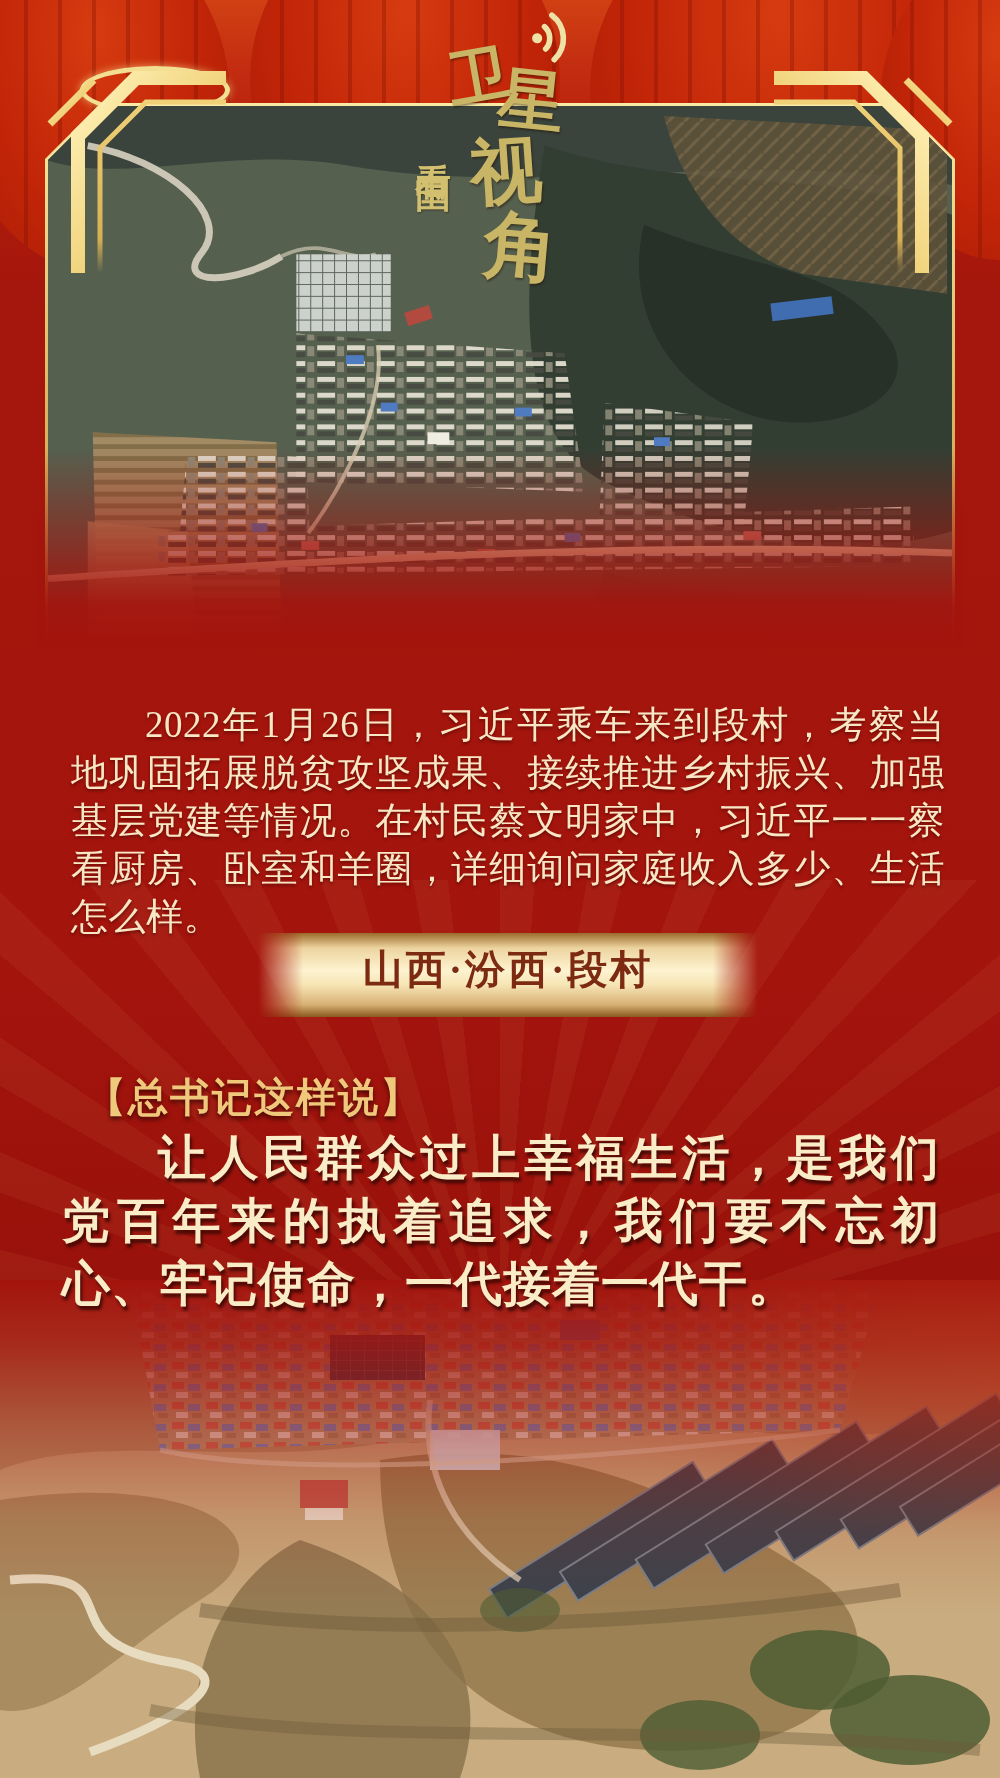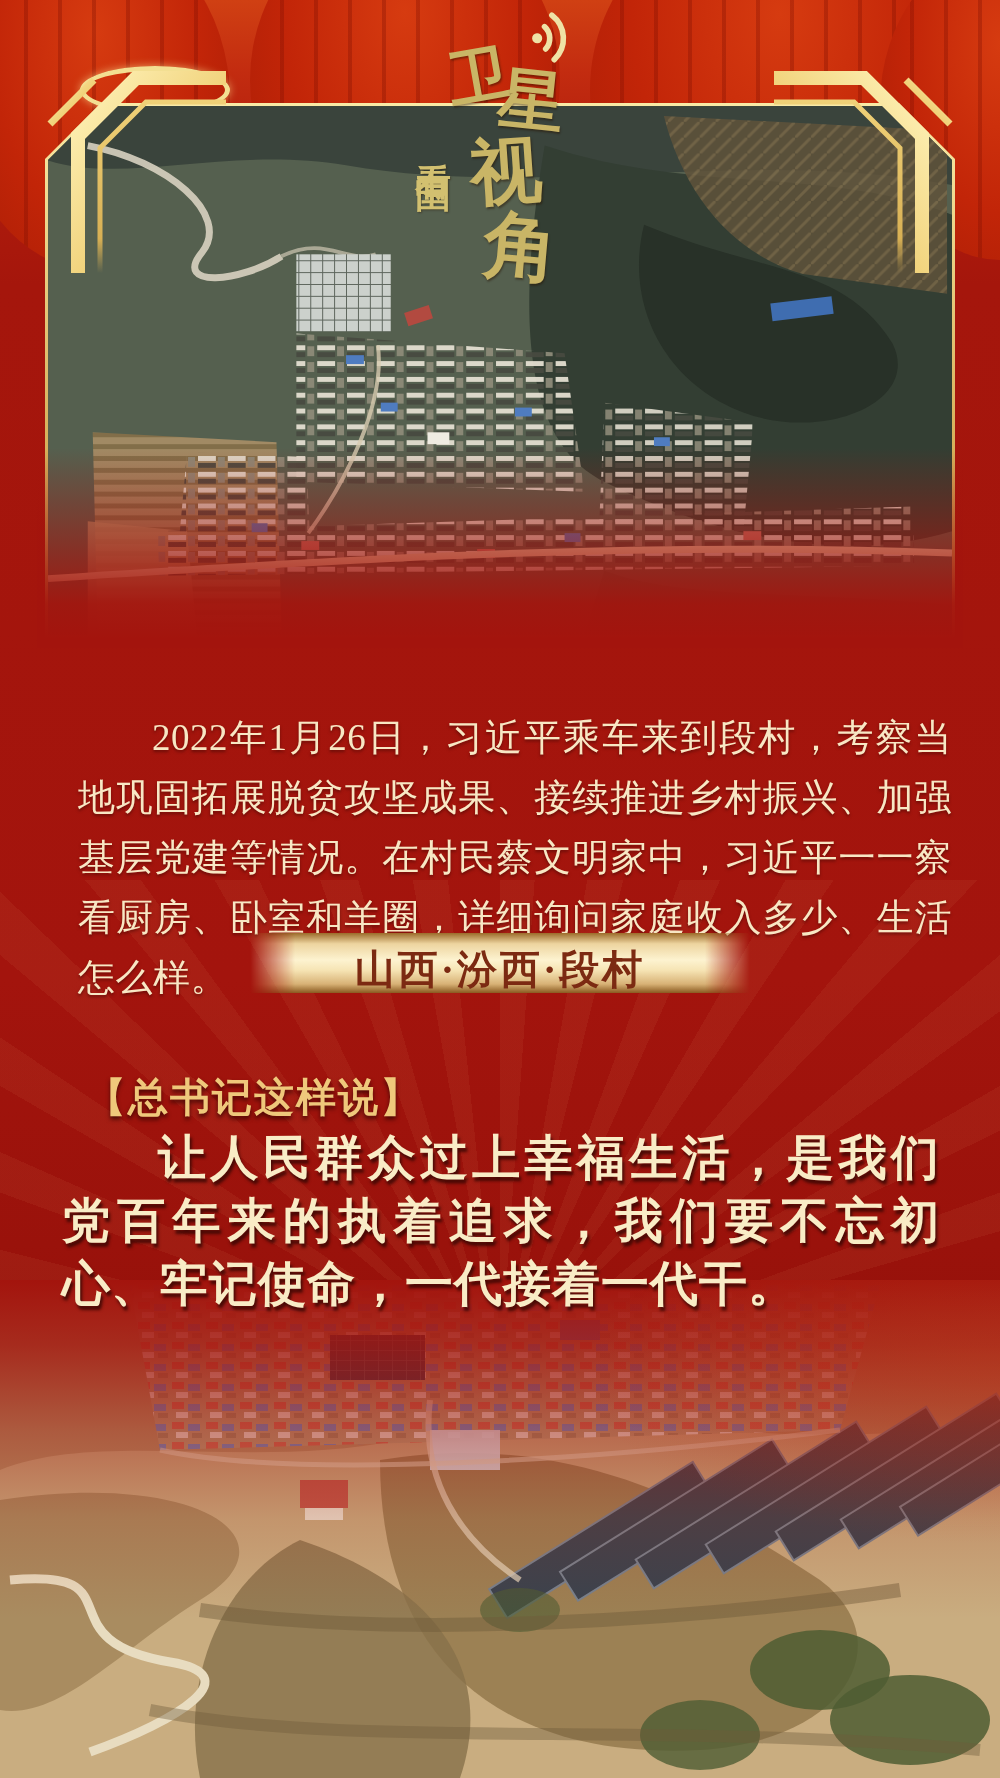--- a/index.html
+++ b/index.html
@@ -39,25 +39,25 @@
     font-weight:700;}
   .lc0{left:96px;top:26px;font-size:62px;transform:rotate(-10deg);}
   .lc1{left:146px;top:48px;font-size:66px;transform:rotate(6deg);}
   .lc2{left:118px;top:116px;font-size:72px;transform:rotate(-4deg);}
   .lc3{left:132px;top:190px;font-size:74px;transform:rotate(5deg);}
   .logo-sub{position:absolute;left:56px;top:126px;writing-mode:vertical-rl;
     font-size:36px;font-weight:700;color:#d2c070;letter-spacing:8px;
     text-shadow:1px 1px 2px rgba(40,20,0,.4);}
   .signal{position:absolute;left:182px;top:2px;width:54px;height:54px;transform:rotate(42deg);}
   
-  .article{position:absolute;left:63px;top:693px;width:874px;z-index:5;margin:15px;
-    font-size:37px;line-height:60px;text-align:justify;text-indent:2em;
+  .article{position:absolute;left:63px;top:693px;width:874px;z-index:5;margin:8px;
+    font-size:37px;line-height:48px;text-align:justify;text-indent:2em;
     color:#f8e7c4;text-shadow:0 2px 3px rgba(60,8,4,.55);letter-spacing:.5px;}
   
-  .badge{position:absolute;left:250px;top:933px;width:500px;height:60px;z-index:5;
+  .badge{position:absolute;left:258px;top:933px;width:500px;height:84px;z-index:5;
     background:linear-gradient(180deg,#9c6b2a 0%,#edd49f 18%,#fdf3d0 45%,#f6e4b4 62%,
       #d8b276 85%,#8a5a20 100%);
     -webkit-mask-image:linear-gradient(90deg,transparent 0,#000 9%,#000 91%,transparent 100%);
     mask-image:linear-gradient(90deg,transparent 0,#000 9%,#000 91%,transparent 100%);}
   .badge-text{display:block;width:100%;height:100%;line-height:74px;text-align:center;
     font-size:40px;font-weight:700;color:#7c2a12;letter-spacing:3px;}
   
   .quote-header{position:absolute;left:86px;top:1070px;z-index:5;
     font-family:Liberation Sans, sans-serif;font-weight:700;font-size:40px;
     color:#efc87b;text-shadow:0 3px 4px rgba(50,5,2,.8);letter-spacing:2px;}

